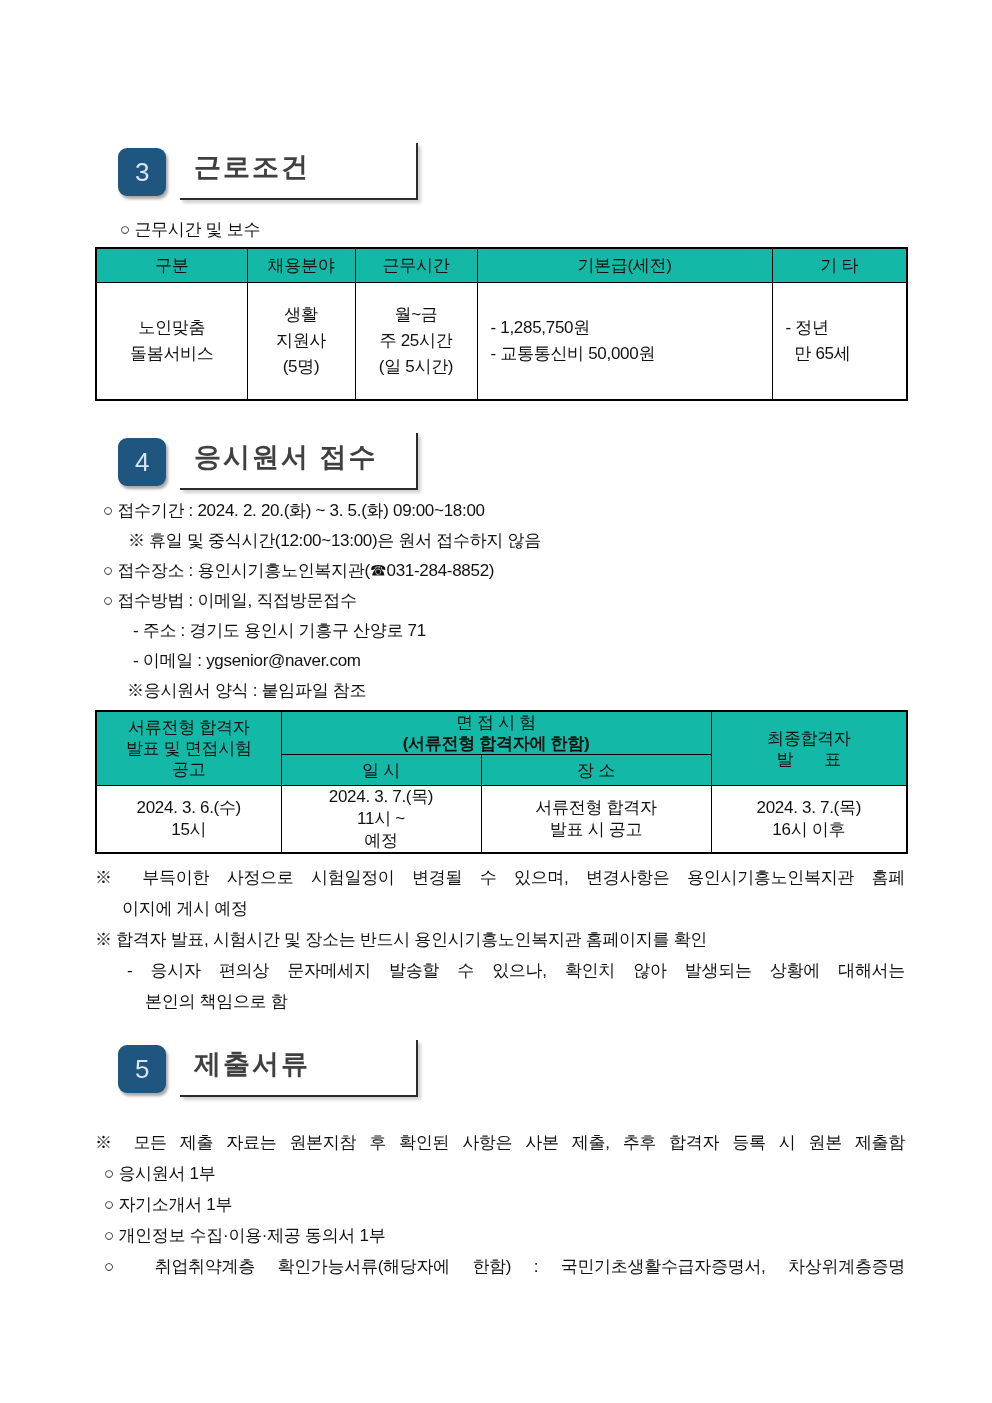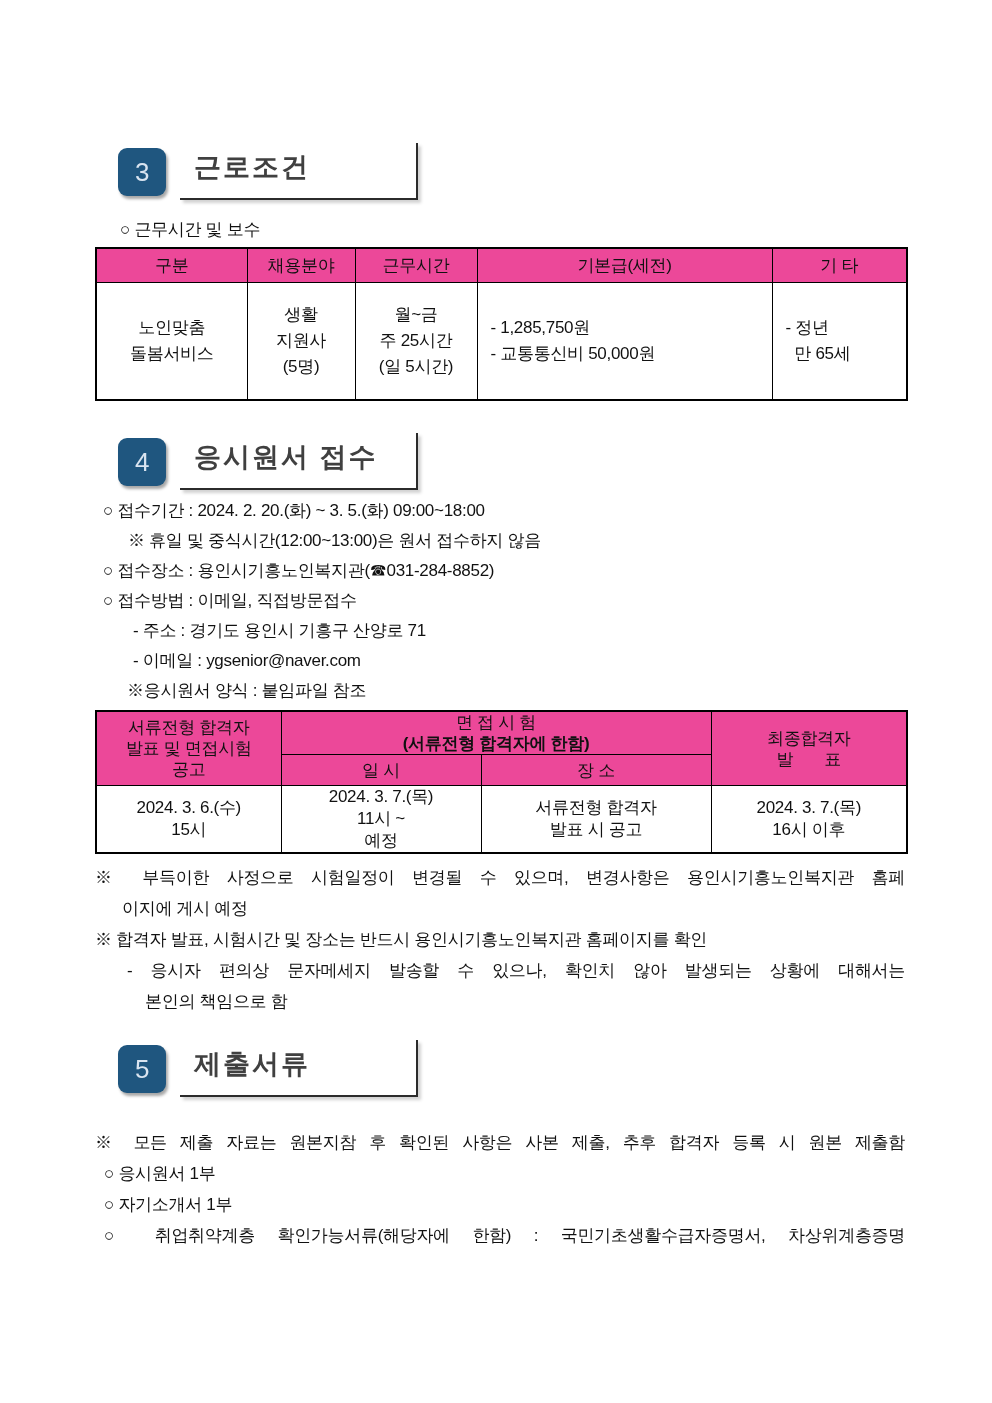--- a/index.html
+++ b/index.html
@@ -41,21 +41,21 @@
   .ind-n1 { margin-left: 122px; }
   .ind-n2 { margin-left: 127px; }
   .ind-n3 { margin-left: 145px; }
   .ind-s0 { margin-left: 95px; }
   .ind-s1 { margin-left: 104px; }
   .just { white-space: normal; text-align: justify; text-align-last: justify; width: auto; margin-right: 87px; }
 
   
   table { border-collapse: collapse; margin-left: 95px; border: 2px solid #000; table-layout: fixed; }
   th, td { border: 1px solid #000; font-size: 17px; vertical-align: middle; }
-  th { background: #ec4899; font-weight: 400; text-align: center; }
+  th { background: #14b8a6; font-weight: 400; text-align: center; }
   td { text-align: center; background: #fff; }
   .pre { white-space: pre-line; }
 
   .t1 { width: 811px; margin-top: 2px; }
   .t1 .c1 { width: 151px; } .t1 .c2 { width: 108px; } .t1 .c3 { width: 122px; }
   .t1 .c4 { width: 295px; } .t1 .c5 { width: 135px; }
   .t1 thead tr { height: 34px; }
   .t1 tbody tr { height: 118px; }
   .t1 td { line-height: 26px; }
   .t1 .left { text-align: left; padding-left: 13px; }
@@ -194,16 +194,17 @@
     </div>
     <div class="title-frame">
       <span class="sec-title">제출서류</span>
     </div>
   </div>
 
   <div class="mt-s5lines">
     <div class="ln ln31 ind-s0 just">※ 모든 제출 자료는 원본지참 후 확인된 사항은 사본 제출, 추후 합격자 등록 시 원본 제출함</div>
     <div class="ln ln31 ind-s1">○ 응시원서 1부</div>
     <div class="ln ln31 ind-s1">○ 자기소개서 1부</div>
+    <div class="ln ln31 ind-s1">○ 개인정보 수집·이용·제공 동의서 1부</div>
     <div class="ln ln31 ind-s1 just">○ 취업취약계층 확인가능서류(해당자에 한함) : 국민기초생활수급자증명서, 차상위계층증명</div>
   </div>
 
 </div>
 
 </body></html>

